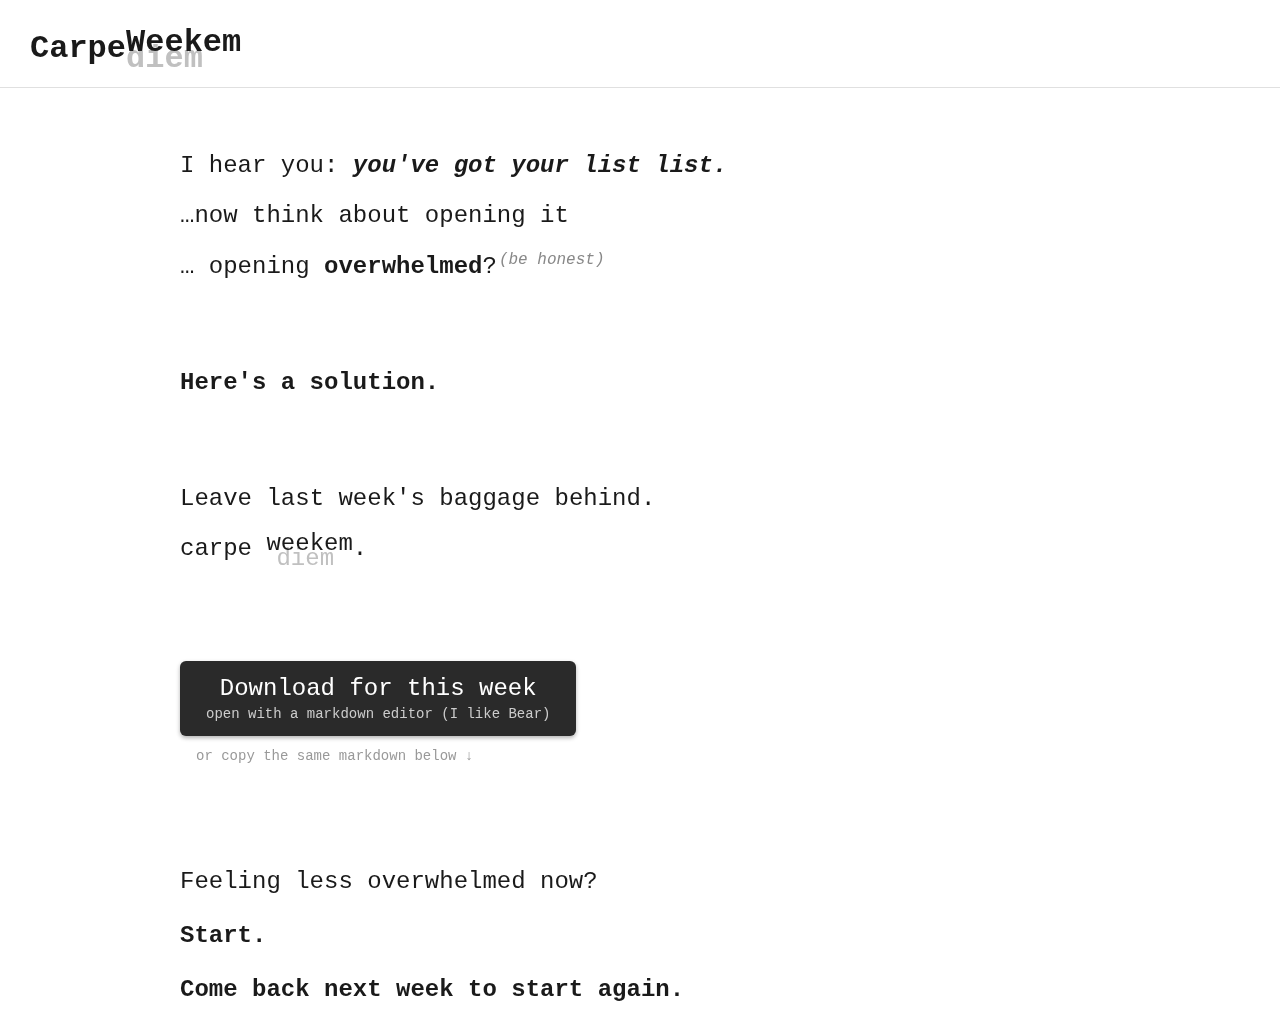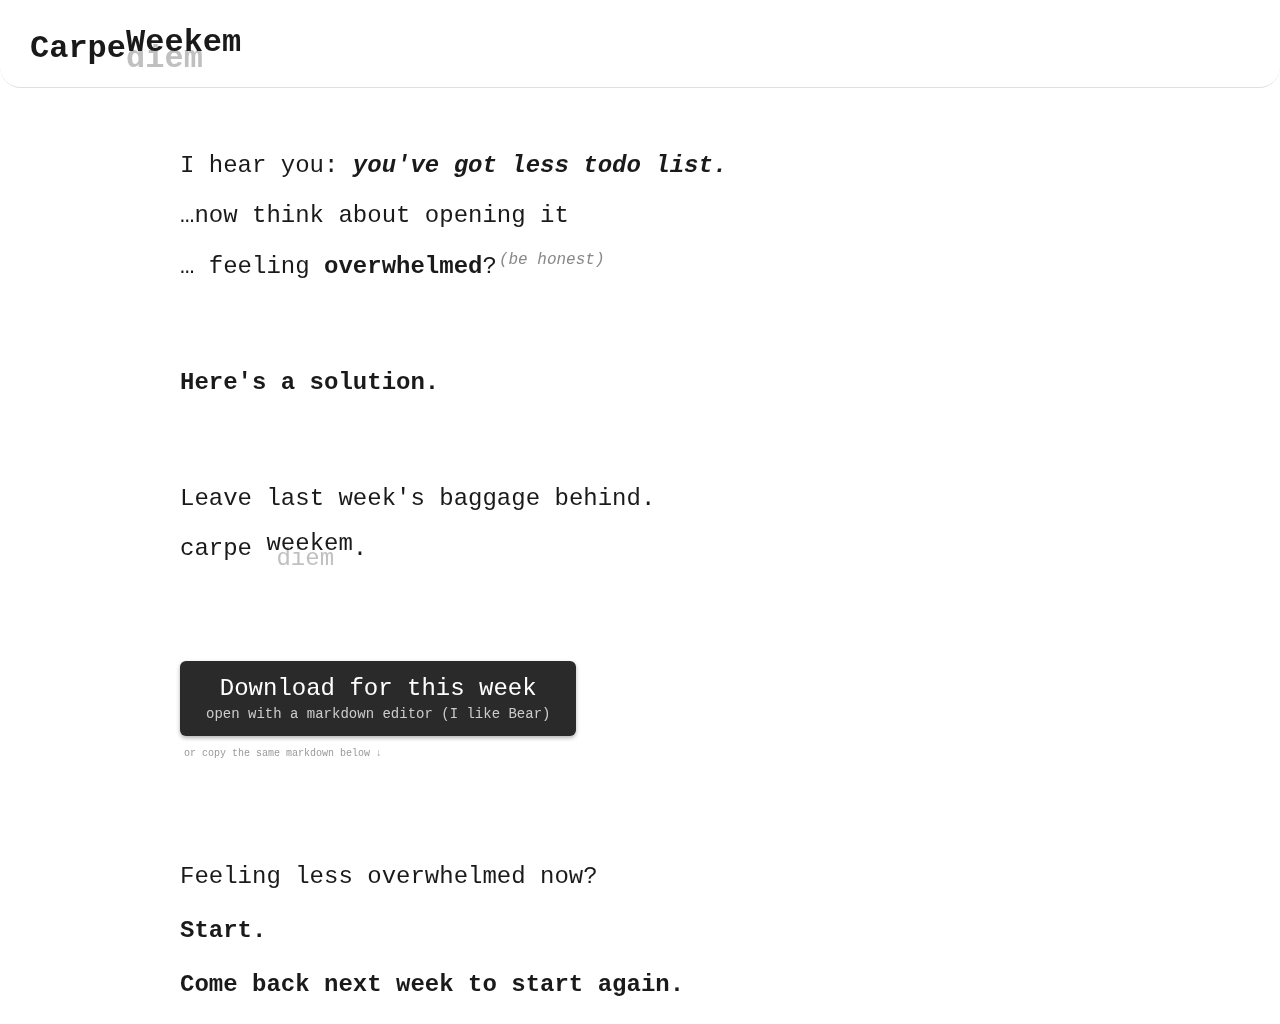--- a/index.html
+++ b/index.html
@@ -1,19 +1,18 @@
 <!DOCTYPE html>
 <html><head>
   <meta charset="utf-8">
   <style>
     * {
       margin: 0;
       padding: 0;
       box-sizing: border-box;
-      border-radius: 21px;
     }
     
     body {
       font-family: 'Courier New', Courier, monospace;
       background: #ffffff;
       color: #1a1a1a;
       overflow-y: scroll;
     }
     
     .header {
@@ -127,24 +126,24 @@
       margin-bottom: 4px;
     }
     
     .download-button .btn-subtitle {
       font-size: 14px;
       color: #ccc;
       display: block;
     }
     
     .copy-hint {
-      font-size: 10px;
+      font-size: 14px;
       color: #999;
       margin-top: 12px;
-      margin-left: 4px;
+      margin-left: 16px;
     }
     
     .closing {
       margin-top: 100px;
     }
     
     .closing .line {
       margin-bottom: 18px;
     }
   </style>
@@ -153,27 +152,27 @@
 
 <div class="header">
   <div class="header-title">
     <span class="prefix">Carpe </span><span class="swap-container"><span class="diem">diem</span><span class="weekem">Weekem</span></span>
   </div>
 </div>
 
 <div class="content">
   
   <div class="line">
-    <span>I hear you: </span><span class="bold-italic">you've got less todo list.</span>
+    <span>I hear you: </span><span class="bold-italic">you've got your list list.</span>
   </div>
   
   <div class="line">…now think about opening it</div>
   
   <div class="line">
-    <span>… feeling </span><span class="bold">overwhelmed</span><span>?</span><span class="aside">(be honest)</span>
+    <span>… opening </span><span class="bold">overwhelmed</span><span>?</span><span class="aside">(be honest)</span>
   </div>
   
   <div class="line bold section-gap">Here's a solution.</div>
   
   <div class="line section-gap">
     <span>Leave </span><span class="underlined">last week's baggage</span><span> behind.</span>
   </div>
   
   
   <div class="line">

